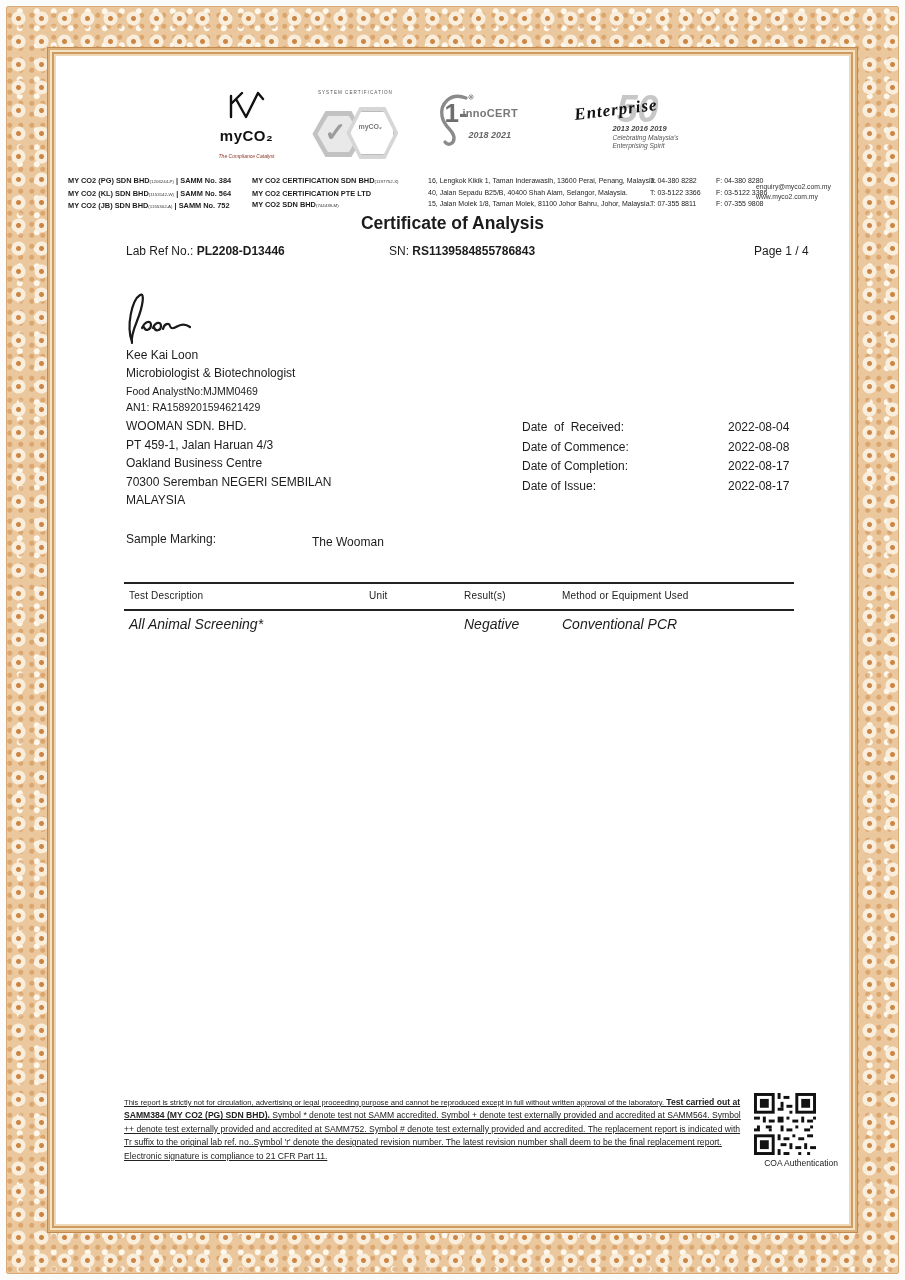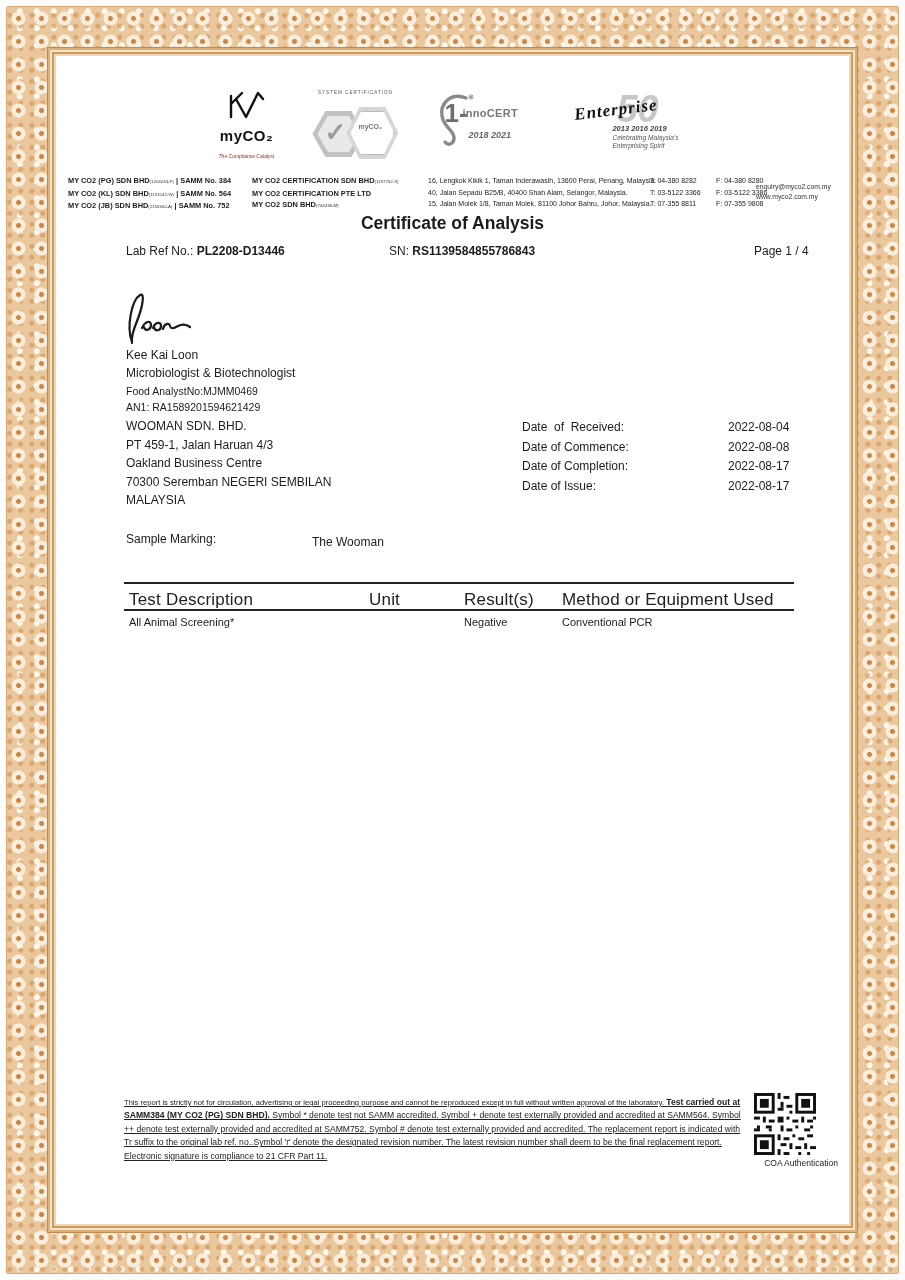--- a/index.html
+++ b/index.html
@@ -51,22 +51,22 @@
   .title{left:0;right:0;top:157px;text-align:center;font-size:17.5px;font-weight:bold;}
   .ref{font-size:12px;}
   .b{font-weight:bold;}
   
   .t12{font-size:12px;line-height:18.5px;}
   .t10{font-size:10.5px;line-height:16px;}
   .sig-svg{stroke:#1a1a1a;stroke-width:2.2;fill:none;stroke-linecap:round;stroke-linejoin:round;}
   .date-label{white-space:pre;}
   
   .rule{position:absolute;left:0;width:670px;height:2px;background:#222;}
-  .th{font-size:17px;color:#222;letter-spacing:.2px;}
-  .td{font-size:11px;}
+  .th{font-size:10px;color:#222;letter-spacing:.2px;}
+  .td{font-size:14px;font-style:italic;}
   .eor{left:0;right:0;top:596px;text-align:center;font-size:12.5px;font-weight:bold;letter-spacing:.3px;}
   .note{font-size:9px;}
   
   .footer{font-size:7.6px;line-height:12.4px;text-align:left;color:#222;}
   .footer .big{font-size:8.6px;}
   .qr-label{font-size:8.5px;text-align:center;}
 </style>
 </head>
 <body>
 

